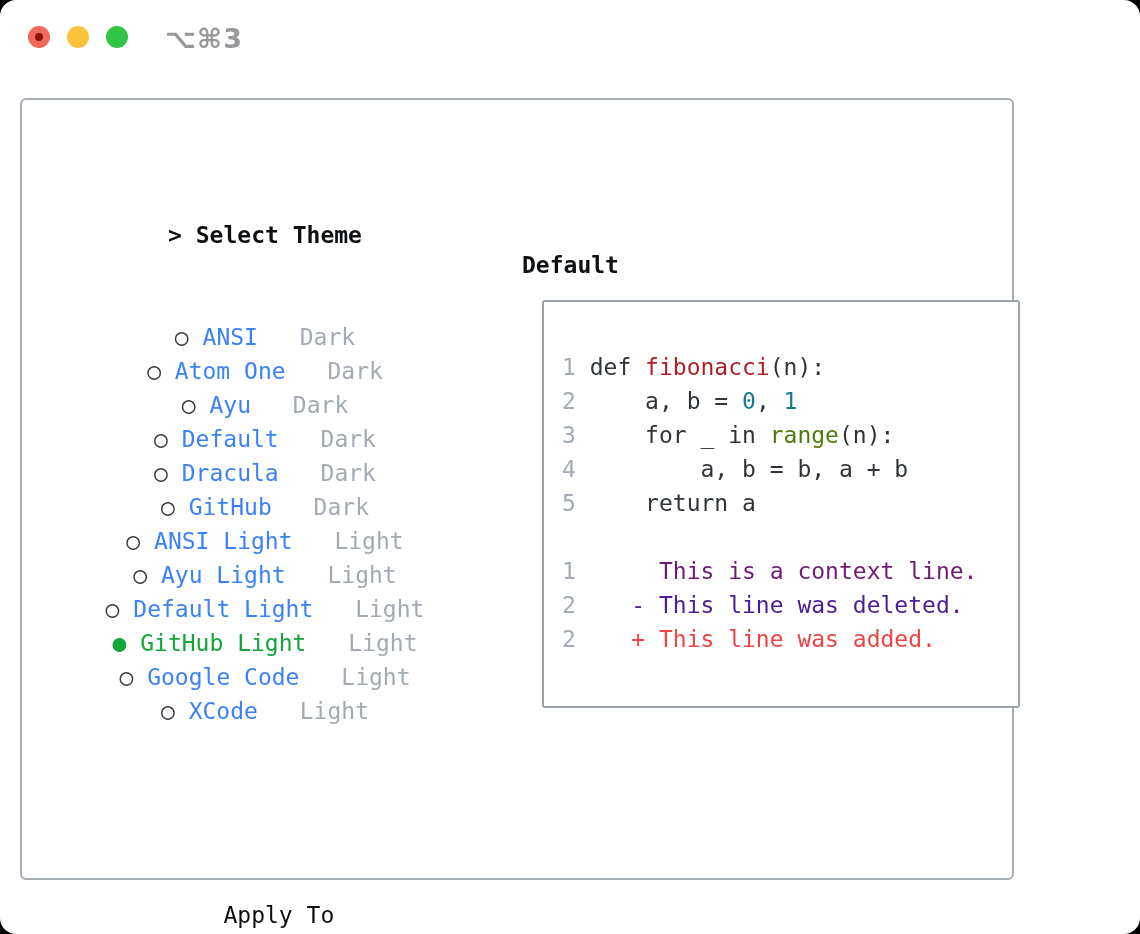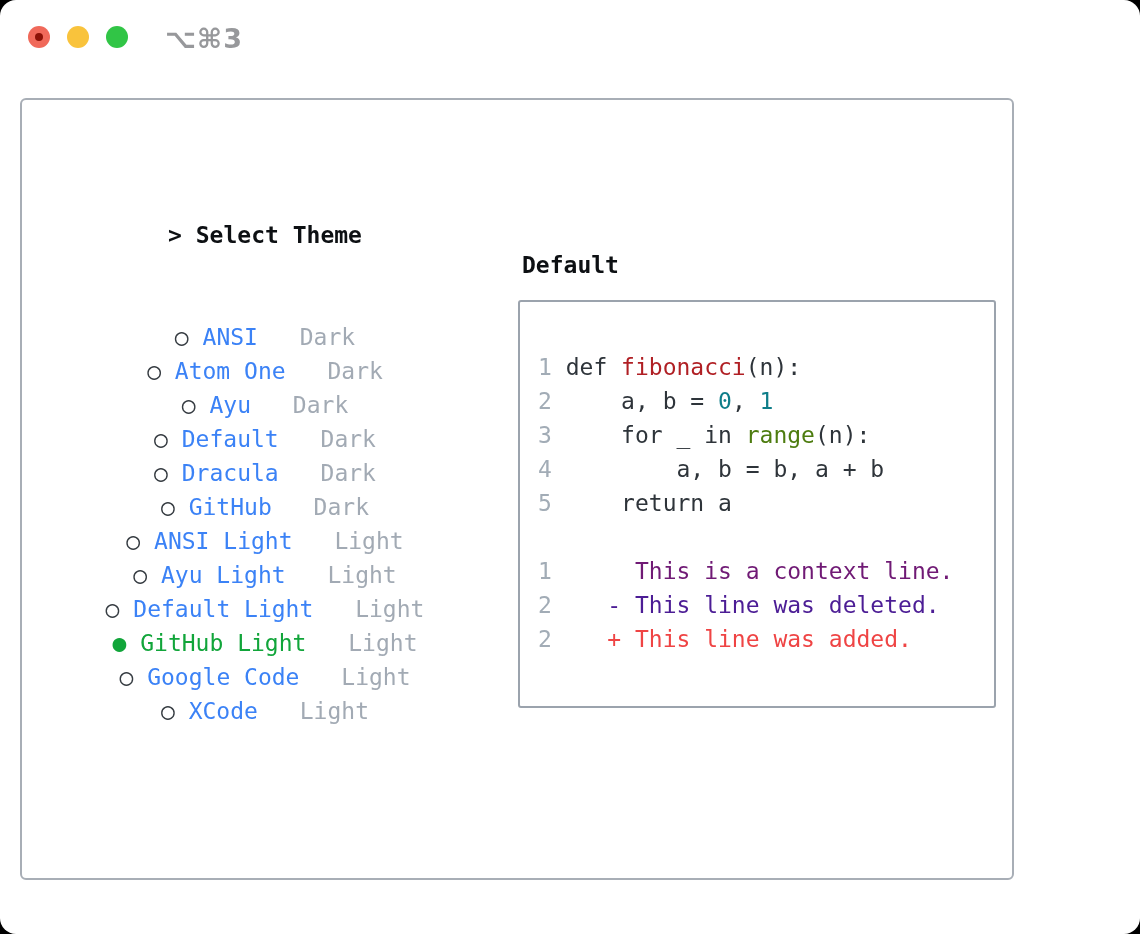--- a/index.html
+++ b/index.html
@@ -44,21 +44,21 @@
   .tname    { color:#3b82f6; }
   .tvariant { color:#a2aab4;margin-left:28px; }
   .row.selected .marker, .row.selected .tname { color:#11a53a; }
 
   
   .preview-label {
     position:absolute; left:500px; top:148px; height:34px; line-height:34px;
     font-size:23px; font-weight:bold; color:#0d1013;
   }
   .preview-box {
-    position:absolute; left:496px; top:200px; width:478px; height:408px;
+    position:absolute; left:520px; top:200px; width:478px; height:408px;
     border:2px solid #9ba3ad; border-radius:3px; background:#fff;
   }
   .code {
     padding:48px 0 0 18px; font-size:23px; line-height:34px; white-space:pre;
   }
   .code-line { height:34px; white-space:pre; }
   .lineno    { color:#a2acb6; }
   .s-code    { color:#2e343a; }
   .s-func    { color:#b01f24; }
   .s-number  { color:#0e7d89; }
@@ -78,20 +78,21 @@
     <div class="light green"></div>
     <div class="win-title">⌥⌘3</div>
   </div>
 
   <div class="panel">
 
     <div class="left-col">
       <div class="row header"><span id="hdr-prefix">&gt; </span><span id="hdr-label">Select Theme</span></div>
       <div id="theme-options"><div class="row"><span class="marker">○ </span><span class="tname">ANSI</span><span class="tvariant"> Dark</span></div><div class="row"><span class="marker">○ </span><span class="tname">Atom One</span><span class="tvariant"> Dark</span></div><div class="row"><span class="marker">○ </span><span class="tname">Ayu</span><span class="tvariant"> Dark</span></div><div class="row"><span class="marker">○ </span><span class="tname">Default</span><span class="tvariant"> Dark</span></div><div class="row"><span class="marker">○ </span><span class="tname">Dracula</span><span class="tvariant"> Dark</span></div><div class="row"><span class="marker">○ </span><span class="tname">GitHub</span><span class="tvariant"> Dark</span></div><div class="row"><span class="marker">○ </span><span class="tname">ANSI Light</span><span class="tvariant"> Light</span></div><div class="row"><span class="marker">○ </span><span class="tname">Ayu Light</span><span class="tvariant"> Light</span></div><div class="row"><span class="marker">○ </span><span class="tname">Default Light</span><span class="tvariant"> Light</span></div><div class="row selected"><span class="marker">● </span><span class="tname">GitHub Light</span><span class="tvariant"> Light</span></div><div class="row"><span class="marker">○ </span><span class="tname">Google Code</span><span class="tvariant"> Light</span></div><div class="row"><span class="marker">○ </span><span class="tname">XCode</span><span class="tvariant"> Light</span></div></div>
       <div class="row blank"> </div>
+      <div class="row applyto">Apply To</div>
       
       
       
       
     </div>
 
     <div class="preview-label">Default</div>
 
     <div class="preview-box">
       <div class="code" id="code-preview"><div class="code-line"><span class="lineno">1 </span><span class="s-code">def </span><span class="s-func">fibonacci</span><span class="s-code">(n):</span></div><div class="code-line"><span class="lineno">2 </span><span class="s-code">    a, b = </span><span class="s-number">0</span><span class="s-code">, </span><span class="s-number">1</span></div><div class="code-line"><span class="lineno">3 </span><span class="s-code">    for _ in </span><span class="s-builtin">range</span><span class="s-code">(n):</span></div><div class="code-line"><span class="lineno">4 </span><span class="s-code">        a, b = b, a + b</span></div><div class="code-line"><span class="lineno">5 </span><span class="s-code">    return a</span></div><div class="code-line"><span class="lineno"> </span></div><div class="code-line"><span class="lineno">1 </span><span class="s-context">     This is a context line.</span></div><div class="code-line"><span class="lineno">2 </span><span class="s-deleted">   - This line was deleted.</span></div><div class="code-line"><span class="lineno">2 </span><span class="s-added">   + This line was added.</span></div></div>

